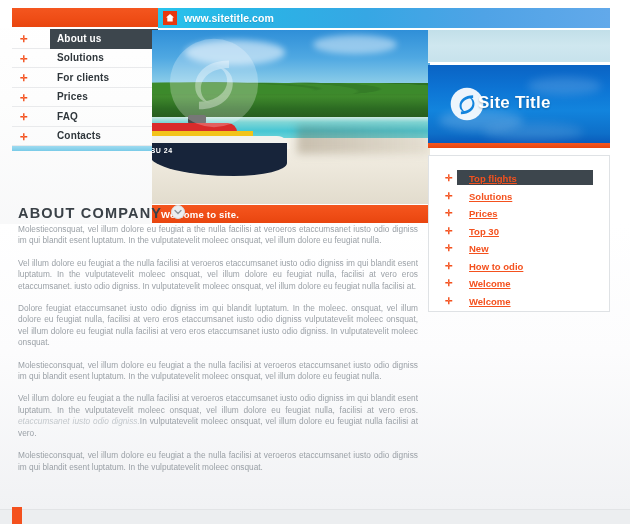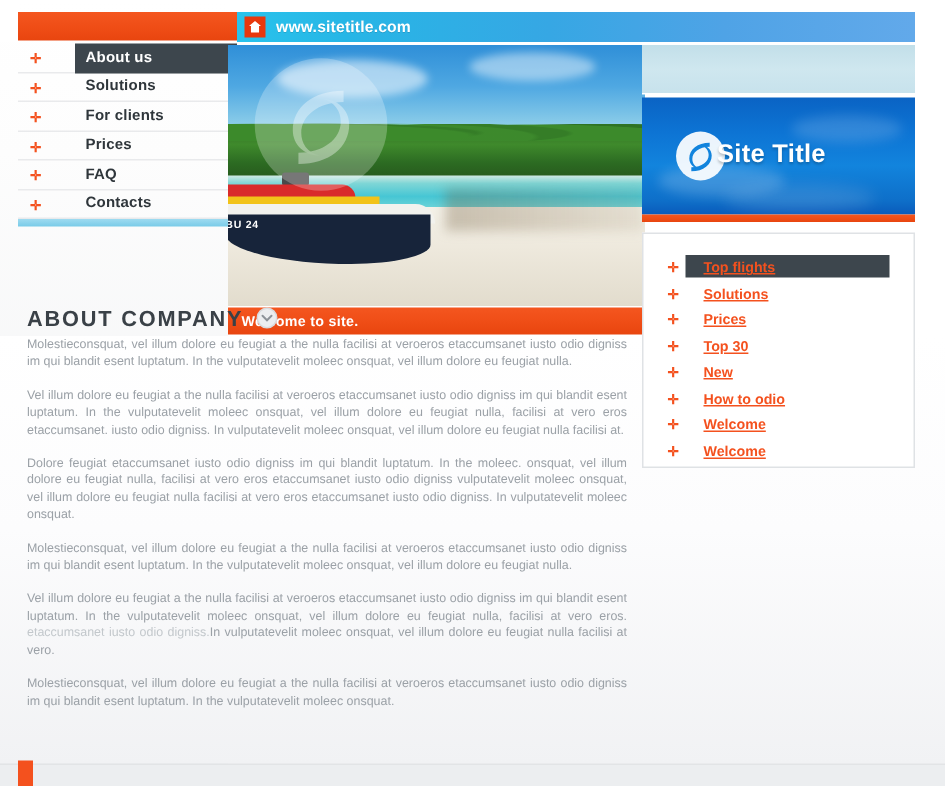--- a/index.html
+++ b/index.html
@@ -228,21 +228,21 @@
     background:#eceef0; border:1px solid #d8dbde;
     display:flex; align-items:center; justify-content:center;
   }
   .chev svg { display:block; }
 
   .body-copy { position:absolute; left:18px; top:224px; width:400px; }
   .body-copy p {
     font-size:8.3px; line-height:11.4px; color:#9ba1a7;
     text-align:justify; margin-bottom:11px;
   }
-  .body-copy p .dim { color:#c3c8cc; }
+  .body-copy p .dim { color:#c3c8cc;font-style:italic; }
 </style>
 </head>
 <body>
 
 <div id="page">
 
   <div class="left-bg"></div>
   <div class="content-bg"></div>
 
   <div class="top-white-gap"></div>

